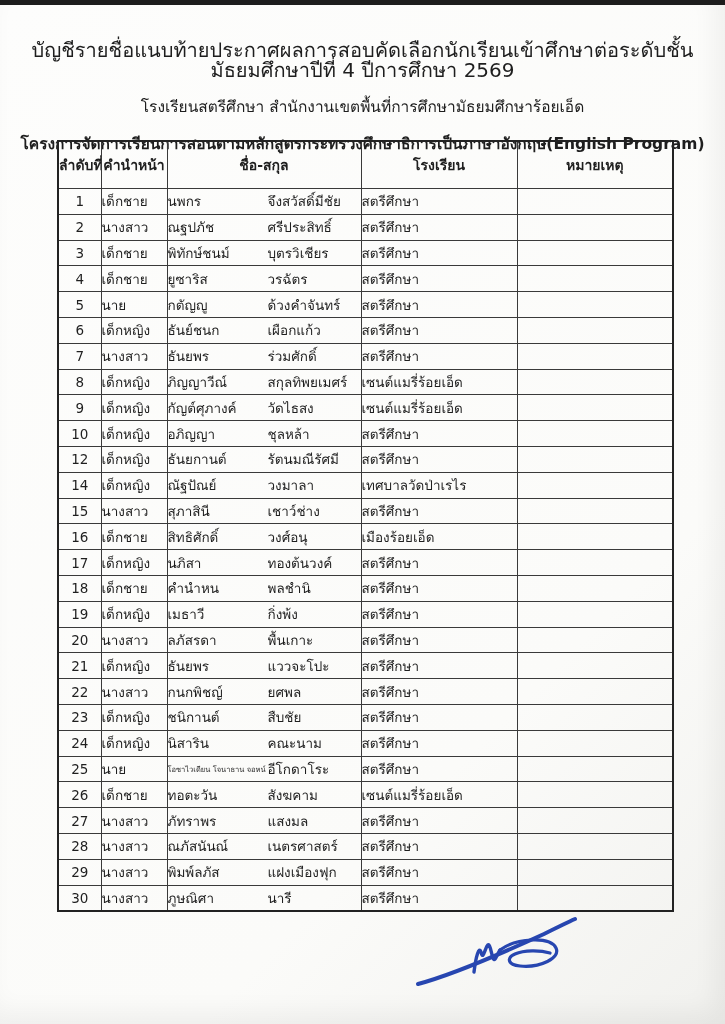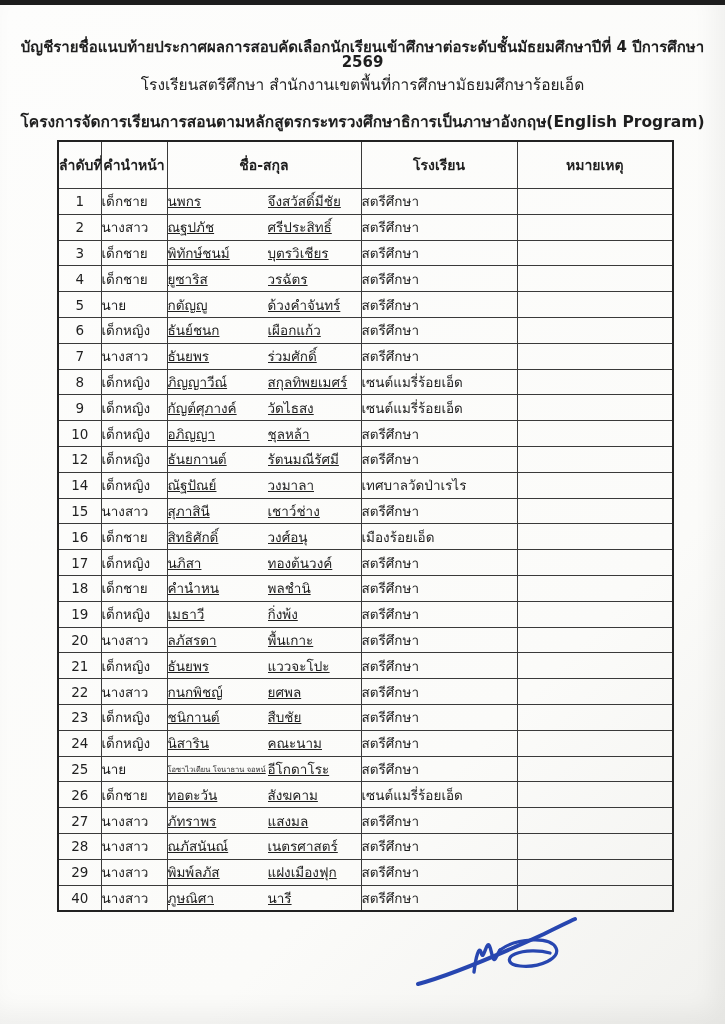--- a/index.html
+++ b/index.html
@@ -12,21 +12,21 @@
   .page{
     position:absolute;left:0;top:0;width:725px;height:1024px;
     background:linear-gradient(135deg,#fdfdfc 0%,#fbfbf9 70%,#f1f1ee 100%);
     box-shadow:inset -10px -12px 24px rgba(0,0,0,0.05);
   }
   .scan-top-edge{
     position:absolute;left:0;top:0;width:725px;height:5px;
     background:#1d1d1d;
   }
   .doc-header{position:absolute;left:0;top:40px;width:725px;text-align:center;color:#1e1e1e;}
-  .doc-header .l1{font-size:15px;font-weight:bold;line-height:1.0;margin:0 10px 8px 10px;}
+  .doc-header .l1{font-size:20px;font-weight:normal;line-height:1.0;margin:0 10px 20px 10px;}
   .doc-header .l2{font-size:15.5px;font-weight:normal;line-height:1.0;margin:0 10px 21px 10px;}
   .doc-header .l3{font-size:15.5px;font-weight:bold;line-height:1.0;margin:0 10px;}
   table.roster{
     position:absolute;left:57px;top:140px;
     width:615px;border-collapse:collapse;table-layout:fixed;
     color:#1f1f1f;
   }
   table.roster th,table.roster td{
     border:1px solid #3a3a3a;
     font-weight:normal;
@@ -35,21 +35,21 @@
   }
   table.roster{border:2px solid #222;}
   table.roster th{
     height:46px;font-size:14px;font-weight:bold;text-align:center;vertical-align:middle;
   }
   table.roster td{
     height:24.8px;font-size:13.5px;vertical-align:middle;
   }
   td.c-no{text-align:center;}
   td.c-prefix{padding-left:6px;}
-  td.c-name{padding-left:6px;text-decoration:underline;}
+  td.c-name{padding-left:6px;}
   td.c-school{padding-left:6px;}
   .name-wrap{display:flex;align-items:center;}
   .fname{flex:0 0 100px;overflow:hidden;white-space:nowrap;}
   .fname.small{font-size:7.5px;}
   .lname{flex:1;overflow:hidden;white-space:nowrap;}
   .signature{
     position:absolute;left:412px;top:908px;width:175px;height:90px;
     z-index:5;pointer-events:none;
   }
 </style>
@@ -401,21 +401,21 @@
           <td class="c-name">
             <div class="name-wrap">
               <span class="fname">พิมพ์ลภัส</span>
               <span class="lname">แฝงเมืองฟุก</span>
             </div>
           </td>
           <td class="c-school">สตรีศึกษา</td>
           <td class="c-note"></td>
         </tr>
         <tr>
-          <td class="c-no">40</td>
+          <td class="c-no">30</td>
           <td class="c-prefix">นางสาว</td>
           <td class="c-name">
             <div class="name-wrap">
               <span class="fname">ภูษณิศา</span>
               <span class="lname">นารี</span>
             </div>
           </td>
           <td class="c-school">สตรีศึกษา</td>
           <td class="c-note"></td>
         </tr>

